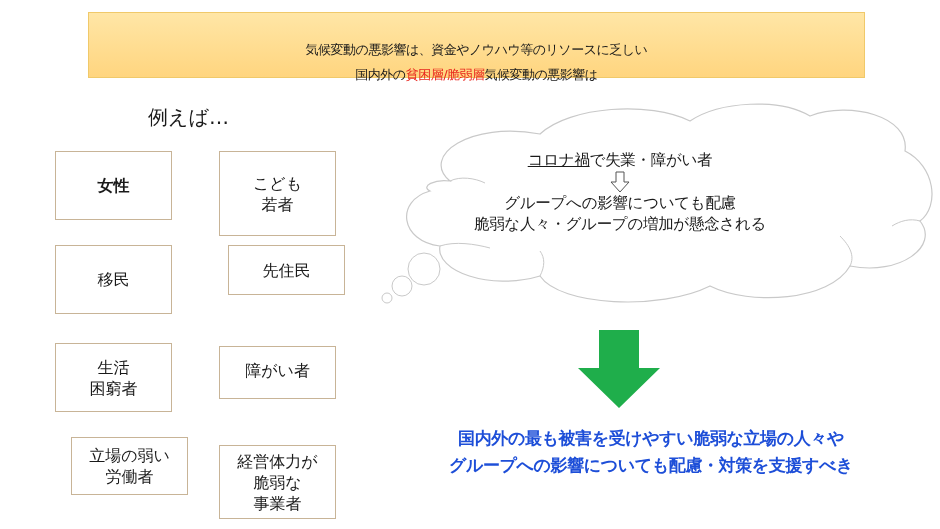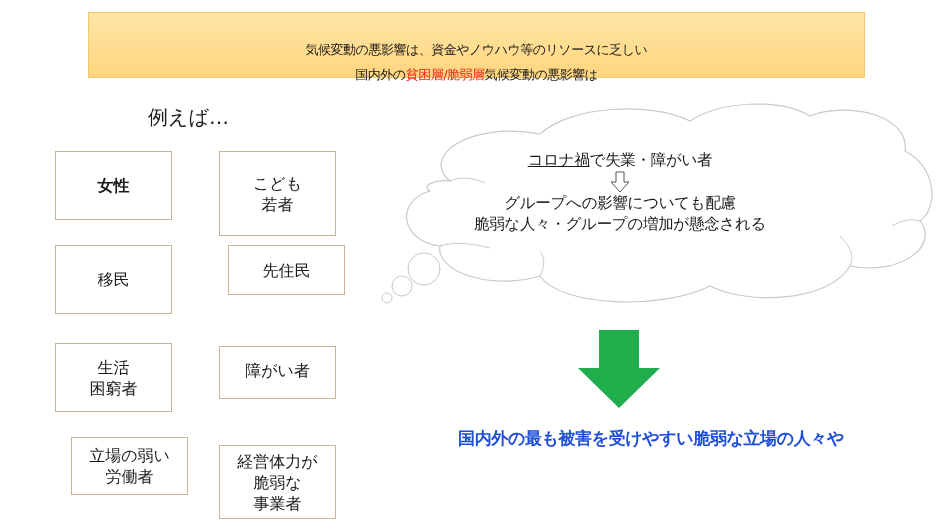--- a/index.html
+++ b/index.html
@@ -85,13 +85,14 @@
   <div>グループへの影響についても配慮</div>
   <div>脆弱な人々・グループの増加が懸念される</div>
 </div>
 
 <svg class="arrow" viewBox="0 0 82 78">
   <path d="M21 0 H61 V38 H82 L41 78 L0 38 H21 Z" fill="#1fae4b"></path>
 </svg>
 
 <div class="conclusion">
   <div>国内外の最も被害を受けやすい脆弱な立場の人々や</div>
+  <div>グループへの影響についても配慮・対策を支援すべき</div>
 </div>
 
 </body></html>

